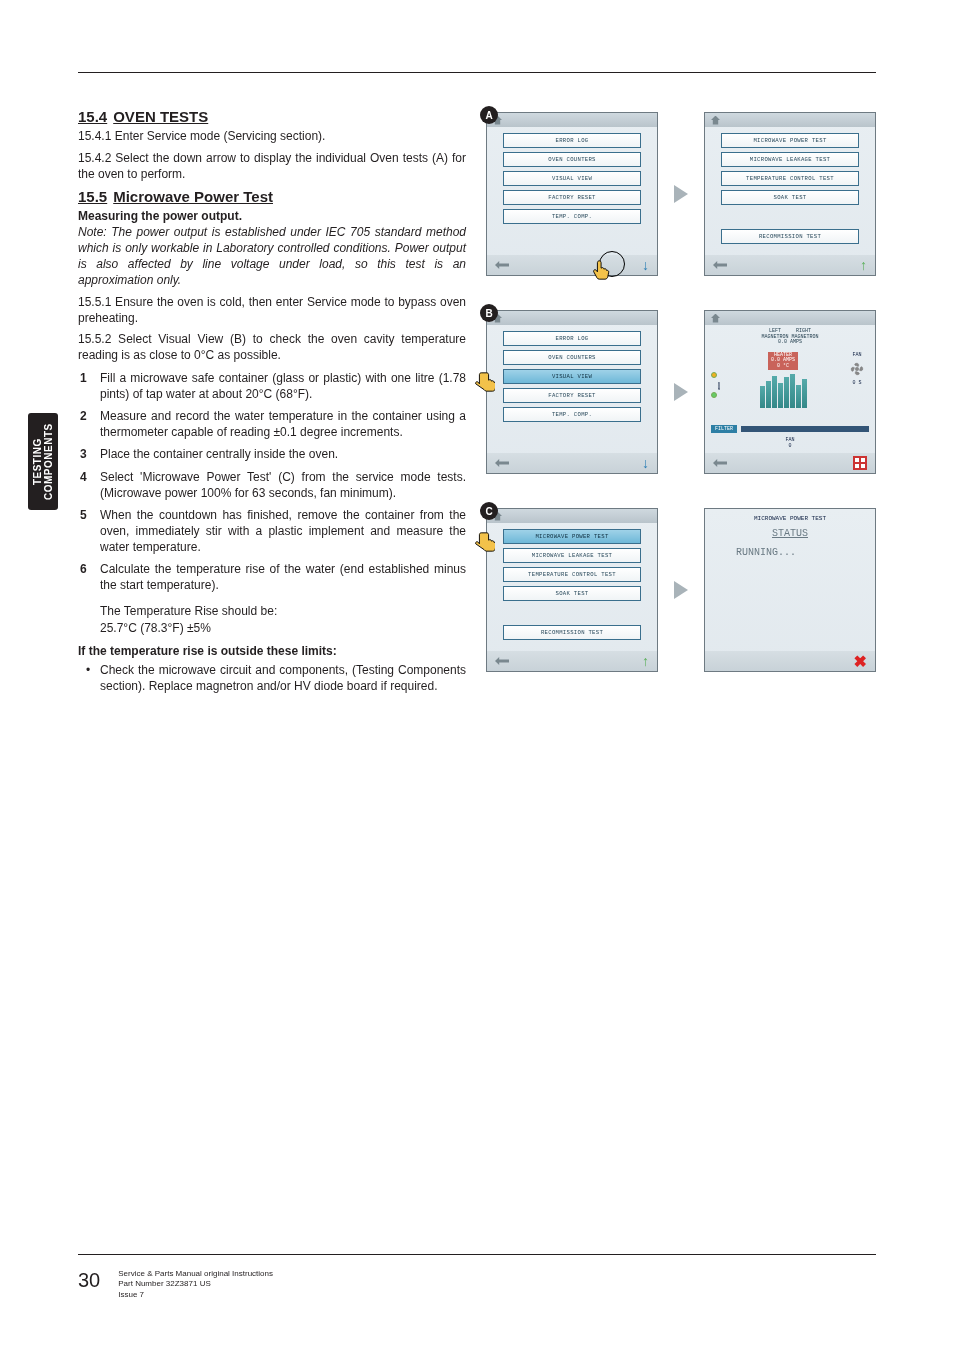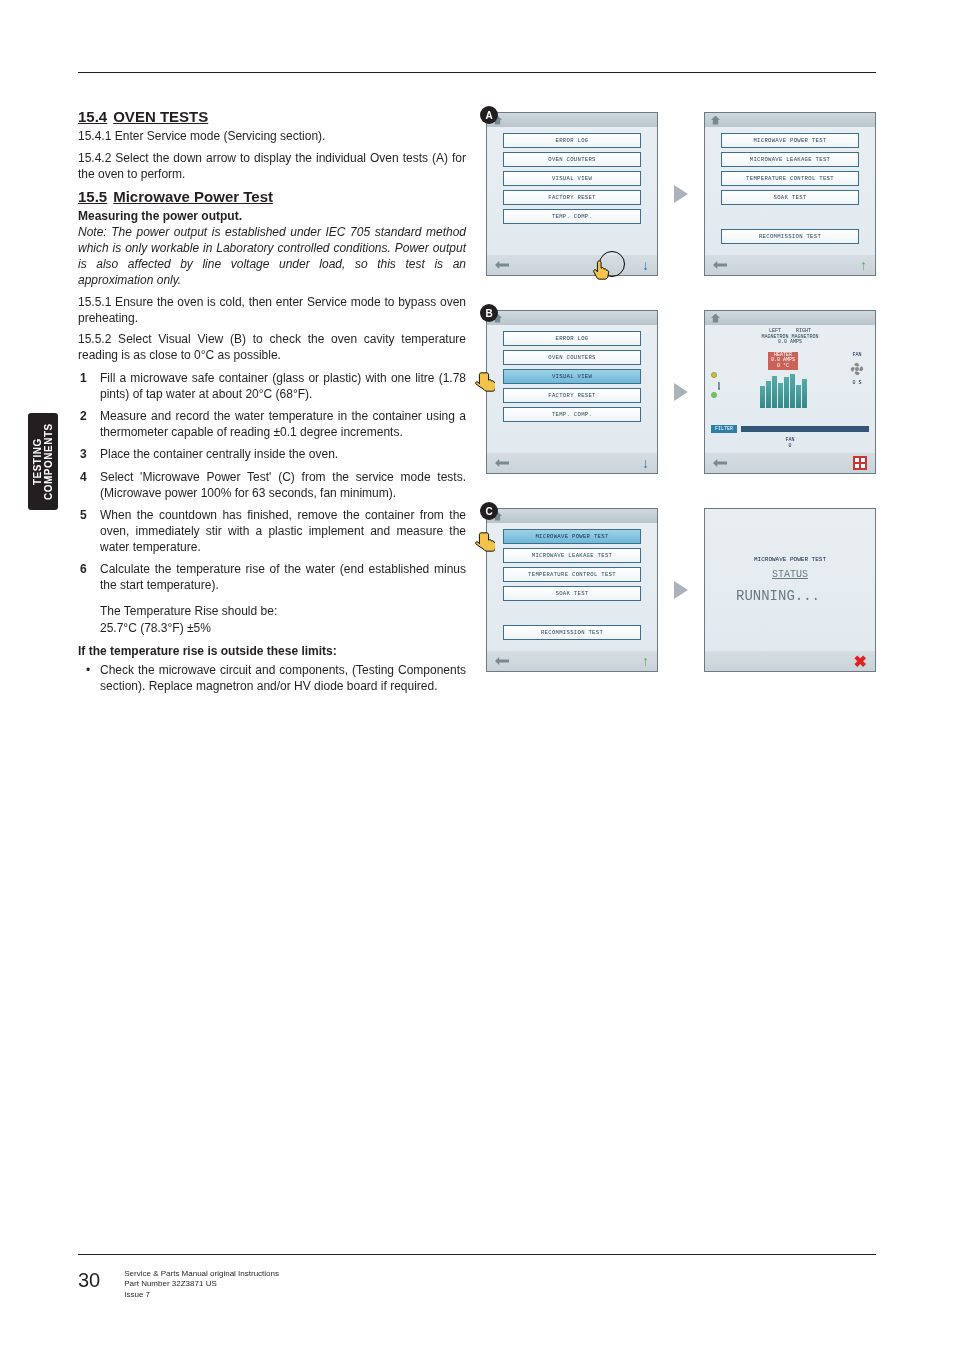--- a/index.html
+++ b/index.html
@@ -245,30 +245,30 @@
   .grid-icon { width:14px; height:14px; background:
     linear-gradient(#c33,#c33) 0 0/100% 2px no-repeat,
     linear-gradient(#c33,#c33) 0 50%/100% 2px no-repeat,
     linear-gradient(#c33,#c33) 0 100%/100% 2px no-repeat,
     linear-gradient(#c33,#c33) 0 0/2px 100% no-repeat,
     linear-gradient(#c33,#c33) 50% 0/2px 100% no-repeat,
     linear-gradient(#c33,#c33) 100% 0/2px 100% no-repeat,
     #fff;}
 
   
-  .run-screen .body { align-items:stretch; padding:6px 10px;justify-content:center; }
+  .run-screen .body { align-items:stretch; padding:6px 10px; }
   .run-screen .ttl { font-family:"Courier New",monospace; font-size:6px; text-align:center; color:#124; margin-bottom:2px;}
   .run-screen .status-lbl { font-family:"Courier New",monospace; font-size:10px; text-align:center; color:#6a7a84; text-decoration:underline; margin-bottom:4px;}
-  .run-screen .running { font-family:"Courier New",monospace; font-size:14px; color:#6a7a84;padding-left:21px; }
+  .run-screen .running { font-family:"Courier New",monospace; font-size:10px; color:#6a7a84;padding-left:21px; }
 
   
   .page-footer {
     position:absolute;
     left:78px; right:90px; bottom:50px;
-    display:flex; align-items:flex-start; gap:24px;
+    display:flex; align-items:flex-start; gap:18px;
   }
   .page-num {
     font-size:20px; font-weight:400;
   }
   .footer-lines { font-size:8px; line-height:1.35; color:#231f20;}
 </style>
 </head>
 <body>
 
 <div class="page-rule-top"></div>

